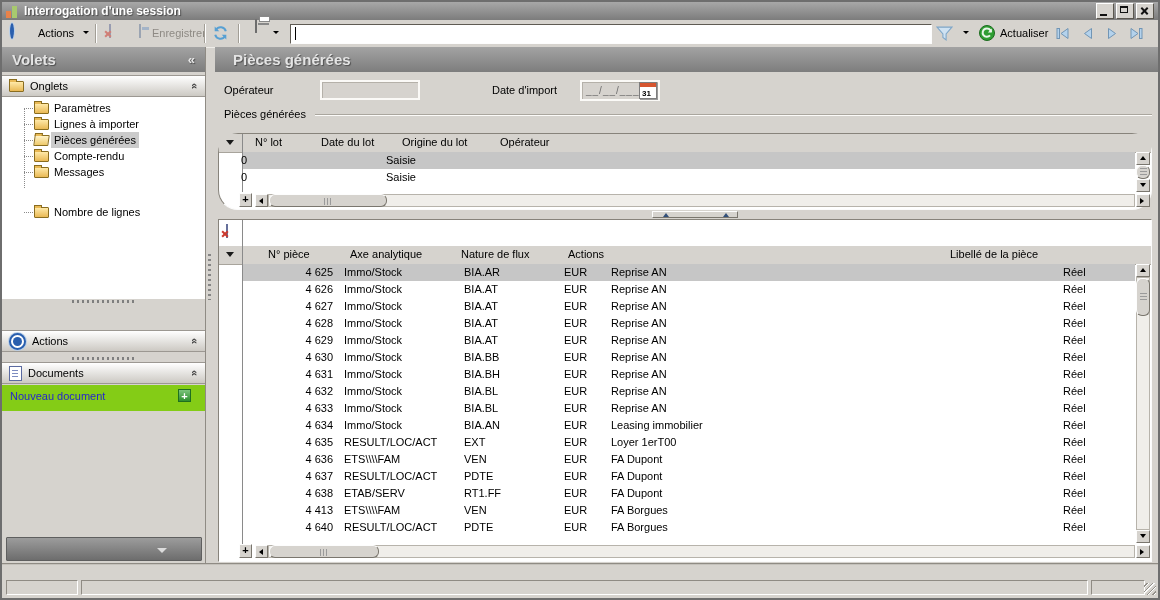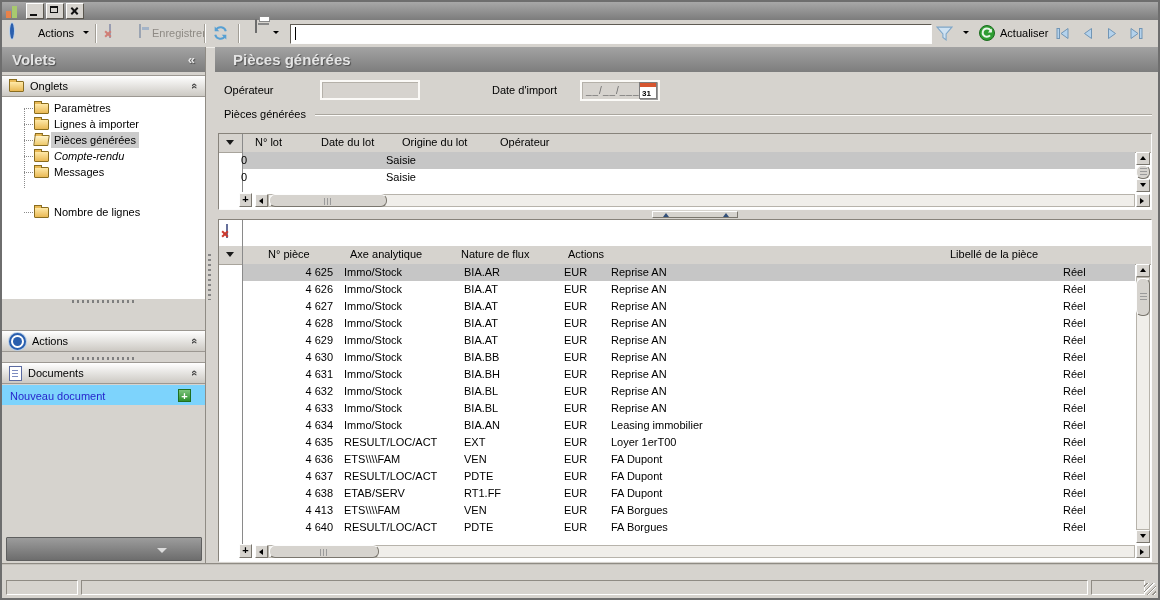--- a/index.html
+++ b/index.html
@@ -64,21 +64,21 @@
   .trunk{position:absolute;left:22px;top:11px;height:80px;border-left:1px dotted #8a8a8a;}
   .tree-item{position:absolute;left:0;width:203px;height:16px;line-height:16px;}
   .tree-item .stub{position:absolute;left:22px;top:8px;width:9px;border-top:1px dotted #8a8a8a;}
   .tree-item .folder{position:absolute;left:32px;top:3px;}
   .tree-label{position:absolute;left:49px;top:0;padding:0 3px;white-space:nowrap;}
   .tree-item.sel .tree-label{background:#cbcbcb;}
   .dots-h{position:absolute;left:70px;width:64px;height:3px;
     background:repeating-linear-gradient(90deg,#7f7f7f 0 2px,transparent 2px 5px);}
   .doc-icon{width:11px;height:13px;background:#fff;border:1px solid #5b6aa0;position:relative;}
   .doc-icon::before{content:"";position:absolute;left:2px;top:3px;width:6px;height:1px;background:#7d8cc0;box-shadow:0 3px 0 #7d8cc0,0 6px 0 #7d8cc0;}
-  .docs-panel{position:absolute;left:0;top:338px;width:203px;height:20px;background:#7dd3fc;}
+  .docs-panel{position:absolute;left:0;top:338px;width:203px;height:26px;background:#84cc16;}
   .link{position:absolute;left:8px;top:5px;color:#2626cc;}
   .plusbox{position:absolute;right:14px;top:4px;width:13px;height:13px;background:linear-gradient(#7cc47c,#2f8f2f);
     border:1px solid #1f6f1f;color:#fff;font-weight:bold;font-size:11px;line-height:12px;text-align:center;box-sizing:border-box;}
   .side-darkbar{position:absolute;left:4px;top:490px;width:196px;height:24px;background:linear-gradient(#9c9c9c,#6d6d6d);
     border:1px solid #5f5f5f;border-radius:1px;box-sizing:border-box;}
   .side-darkbar .tri{position:absolute;right:34px;top:10px;border-left:5px solid transparent;border-right:5px solid transparent;border-top:5px solid #dcdcdc;}
 
   
   .vsplit-handle{left:206px;top:252px;width:3px;height:46px;
     background:repeating-linear-gradient(180deg,#858585 0 2px,transparent 2px 5px);}
@@ -142,20 +142,21 @@
 </head>
 <body>
 
 <div id="window">
 
   <div class="abs titlebar">
     <span class="title-icon">
         <span class="b1"></span>
         <span class="b2"></span>
       </span>
+    <span class="title-text">Interrogation d'une session</span>
     <span class="win-btn">
         <span class="glyph-min"></span>
       </span>
     <span class="win-btn">
         <span class="glyph-max"></span>
       </span>
     <span class="win-btn">
         <span class="xmark glyph-close"></span>
       </span>
   </div>
@@ -242,21 +243,21 @@
           <div class="tree-item" style="top: 19px;">
             <span class="stub"></span>
             <span class="folder"></span>
             <span class="tree-label">Lignes à importer</span>
           </div>
           <div class="tree-item sel" style="top: 35px;">
             <span class="stub"></span>
             <span class="folder open"></span>
             <span class="tree-label">Pièces générées</span>
           </div>
-          <div class="tree-item" style="top: 51px; font-style: italic;">
+          <div class="tree-item" style="top: 51px;">
             <span class="stub"></span>
             <span class="folder"></span>
             <span class="tree-label">Compte-rendu</span>
           </div>
           <div class="tree-item" style="top: 67px;">
             <span class="stub"></span>
             <span class="folder"></span>
             <span class="tree-label">Messages</span>
           </div>
           <div class="tree-item" style="top: 83px; margin-top: 24px;">
@@ -299,21 +300,21 @@
       <span class="abs date-ph" style="left:4px;top:3px;">__/__/____</span>
       <span class="cal" style="right:1px;top:0px;">
         <span class="strip"></span>
         <span class="day">31</span>
       </span>
     </span>
 
     <span class="form-label" style="left:9px;top:61px;">Pièces générées</span>
     <span class="group-line" style="left:100px;top:67px;width:837px;"></span>
 
-    <div class="gridpanel" style="left:3px;top:86px;width:932px;height:75px;">
+    <div class="gridpanel" style="left:3px;top:86px;width:932px;height:75px;border-radius:20px;">
       <div class="grid-header" style="width:932px;height:18px;">
         <span class="sel-arrow" style="left:7px;top:6px;"></span>
         <span class="hlabel" style="left:36px;">N° lot</span>
         <span class="hlabel" style="left:102px;">Date du lot</span>
         <span class="hlabel" style="left:183px;">Origine du lot</span>
         <span class="hlabel" style="left:281px;">Opérateur</span>
       </div>
       <span class="selcol-line" style="left:23px;top:0;height:58px;"></span>
       <div class="rows-host" id="lots-body" style="left:24px;top:18px;width:892px;">
           <div class="grid-row selected">

